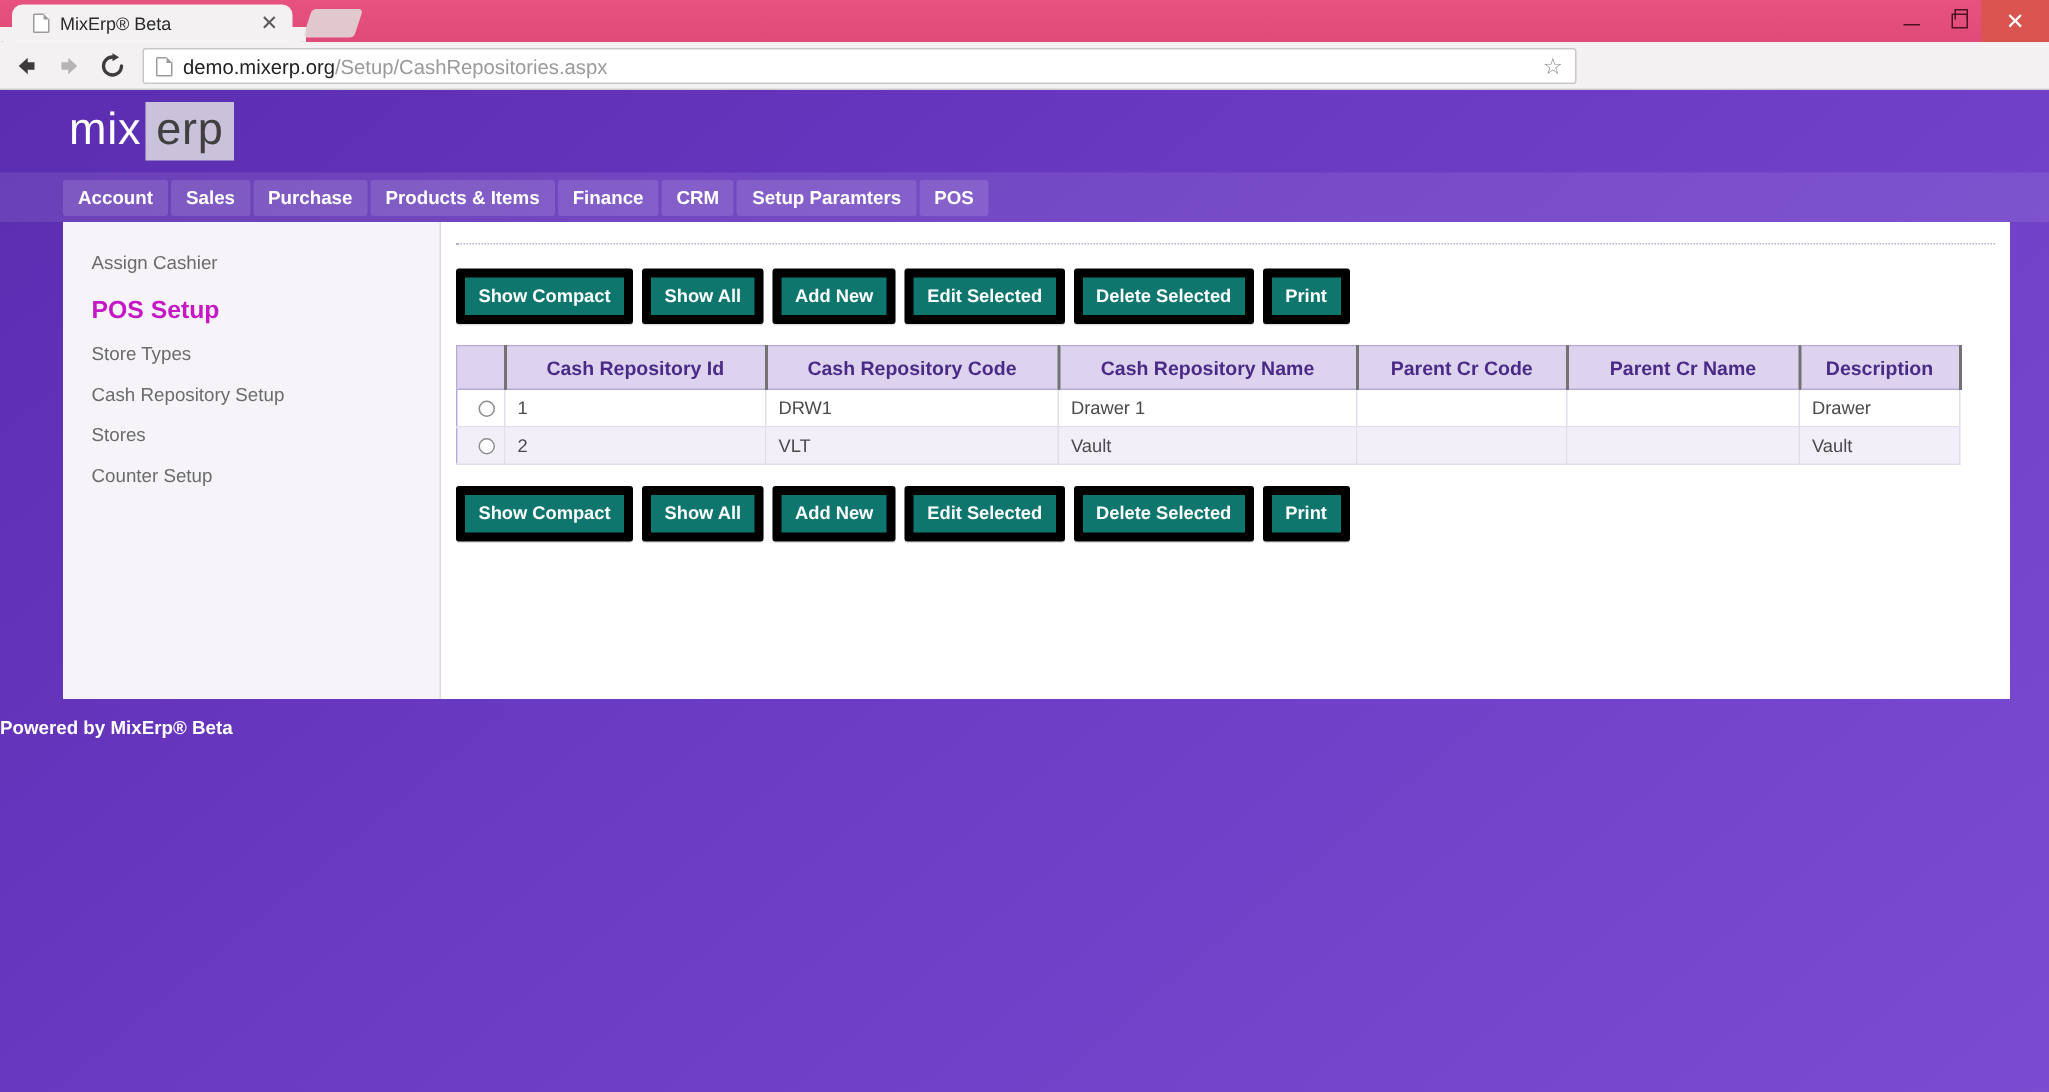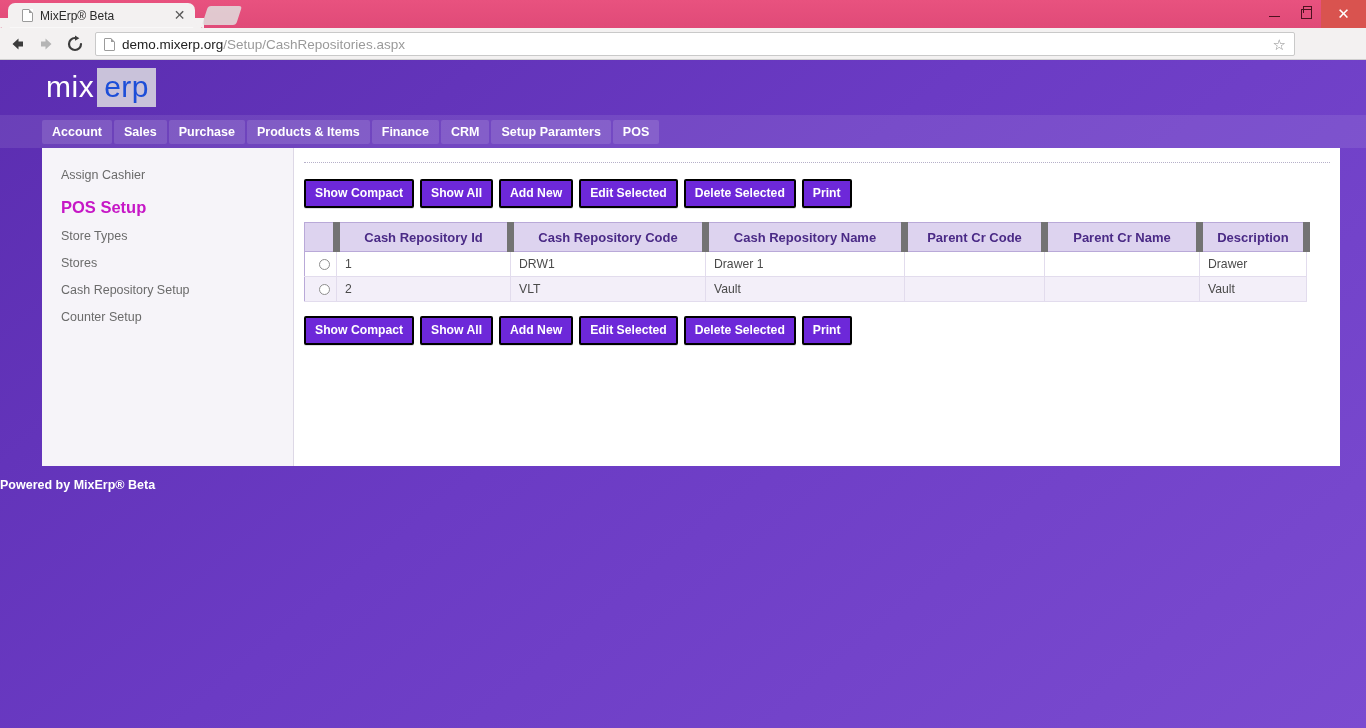--- a/index.html
+++ b/index.html
@@ -79,21 +79,21 @@
 
   #toolbar {
     position: absolute; top: 28px; left: 0; width: 1366px; height: 32px;
     background: #f3f1f1; border-bottom: 1px solid #cfcfcf;
   }
   .nav-icon { position: absolute; top: 7px; width: 18px; height: 18px; cursor: pointer; }
   #nav-back    { left: 8px;  }
   #nav-forward { left: 38px; }
   #nav-reload  { left: 66px; }
   #urlbar {
-    position: absolute; left: 95px; top: 4px; width: 1200px; height: 24px;
+    position: absolute; left: 95px; top: 4px; width: 956px; height: 24px;
     background: #ffffff; border: 1px solid #c9c9c9; border-radius: 2px;
   }
   #url-favicon {
     position: absolute; left: 8px; top: 5px; width: 11px; height: 13px;
     background: #fff; border: 1px solid #9b9b9b; border-radius: 1px;
   }
   #url-favicon::after {
     content: ""; position: absolute; right: -1px; top: -1px;
     border-left: 4px solid #9b9b9b; border-top: 4px solid #fff;
   }
@@ -125,21 +125,21 @@
     overflow: hidden;
   }
 
   #logo-bar { position: absolute; top: 0; left: 0; width: 1366px; height: 55px; }
   #logo {
     position: absolute; left: 46px; top: 10px;
     font-size: 30px; line-height: 34px; color: #ffffff; font-weight: normal;
     letter-spacing: .5px;
   }
   #logo .mark {
-    background: #c9c2da; color: #1d4ed8; padding: 2px 7px 4px 7px; margin-left: 3px;
+    background: #c9c2da; color: #404040; padding: 2px 7px 4px 7px; margin-left: 3px;
   }
 
   #navbar {
     position: absolute; top: 55px; left: 0; width: 1366px; height: 33px;
     background: rgba(255,255,255,0.09);
   }
   #navlist { position: absolute; left: 42px; top: 0; display: flex; height: 33px; align-items: center; justify-content: space-between; }
   .navitem {
     color: #ffffff; font-size: 12.5px; font-weight: bold; padding: 5px 10px;
     margin-right: 2px; cursor: pointer; white-space: nowrap;
@@ -167,33 +167,33 @@
   }
   #page-title {
     color: #231f7a; font-size: 29px; font-weight: normal; line-height: 36px;
     padding: 0 0 6px 0; letter-spacing: -.2px;
   }
   #title-rule {
     border-bottom: 1px dotted #b6b0c9; margin: 0 0 16px 0; height: 0;
   }
   .btnrow { display: flex; gap: 6px; }
   .btn {
-    background: #6d28d9; color: #ffffff; font-size: 12.2px; font-weight: bold;
-    border: 2px solid #000000; border-radius: 2px;
+    background: #0f766e; color: #ffffff; font-size: 12.2px; font-weight: bold;
+    border: 6px solid #000000; border-radius: 2px;
     padding: 5px 9px 6px 9px; cursor: pointer; line-height: 14px;
     box-shadow: 0 1px 0 rgba(0,0,0,.12);
   }
 
   #grid {
     margin: 14px 0 0 0; border: 1px solid #b9a9d8; border-collapse: collapse;
     width: 1002px; table-layout: fixed;
   }
   #grid th {
     background: #ddd3ef; color: #4a2a86; font-size: 13px; font-weight: bold;
-    height: 29px; text-align: center; border-right: 7px solid #737373;
+    height: 29px; text-align: center; border-right: 2px solid #737373;
     border-bottom: 1px solid #b9a9d8;
   }
   #grid td {
     font-size: 12.2px; color: #4a4a4a; height: 25px; padding: 0 0 0 8px;
     border-right: 1px solid #e2dced; border-bottom: 1px solid #e2dced;
     white-space: nowrap; overflow: hidden;
   }
   #grid tr.odd  td { background: #ffffff; }
   #grid tr.even td { background: #f3eff9; }
   td.sel-cell { padding: 0; text-align: center; }
@@ -290,22 +290,22 @@
       <div class="navitem">POS</div>
     </div>
   </div>
 
   <div id="content-wrap">
 
     <div id="sidebar">
       <div class="side-link">Assign Cashier</div>
       <div class="side-head">POS Setup</div>
       <div class="side-link">Store Types</div>
+      <div class="side-link">Cash Repository Setup</div>
       <div class="side-link">Stores</div>
-      <div class="side-link">Cash Repository Setup</div>
       <div class="side-link">Counter Setup</div>
     </div>
 
     <div id="main">
 
       <div id="title-rule"></div>
 
       <div class="btnrow">
         <div class="btn">Show Compact</div>
         <div class="btn">Show All</div>

